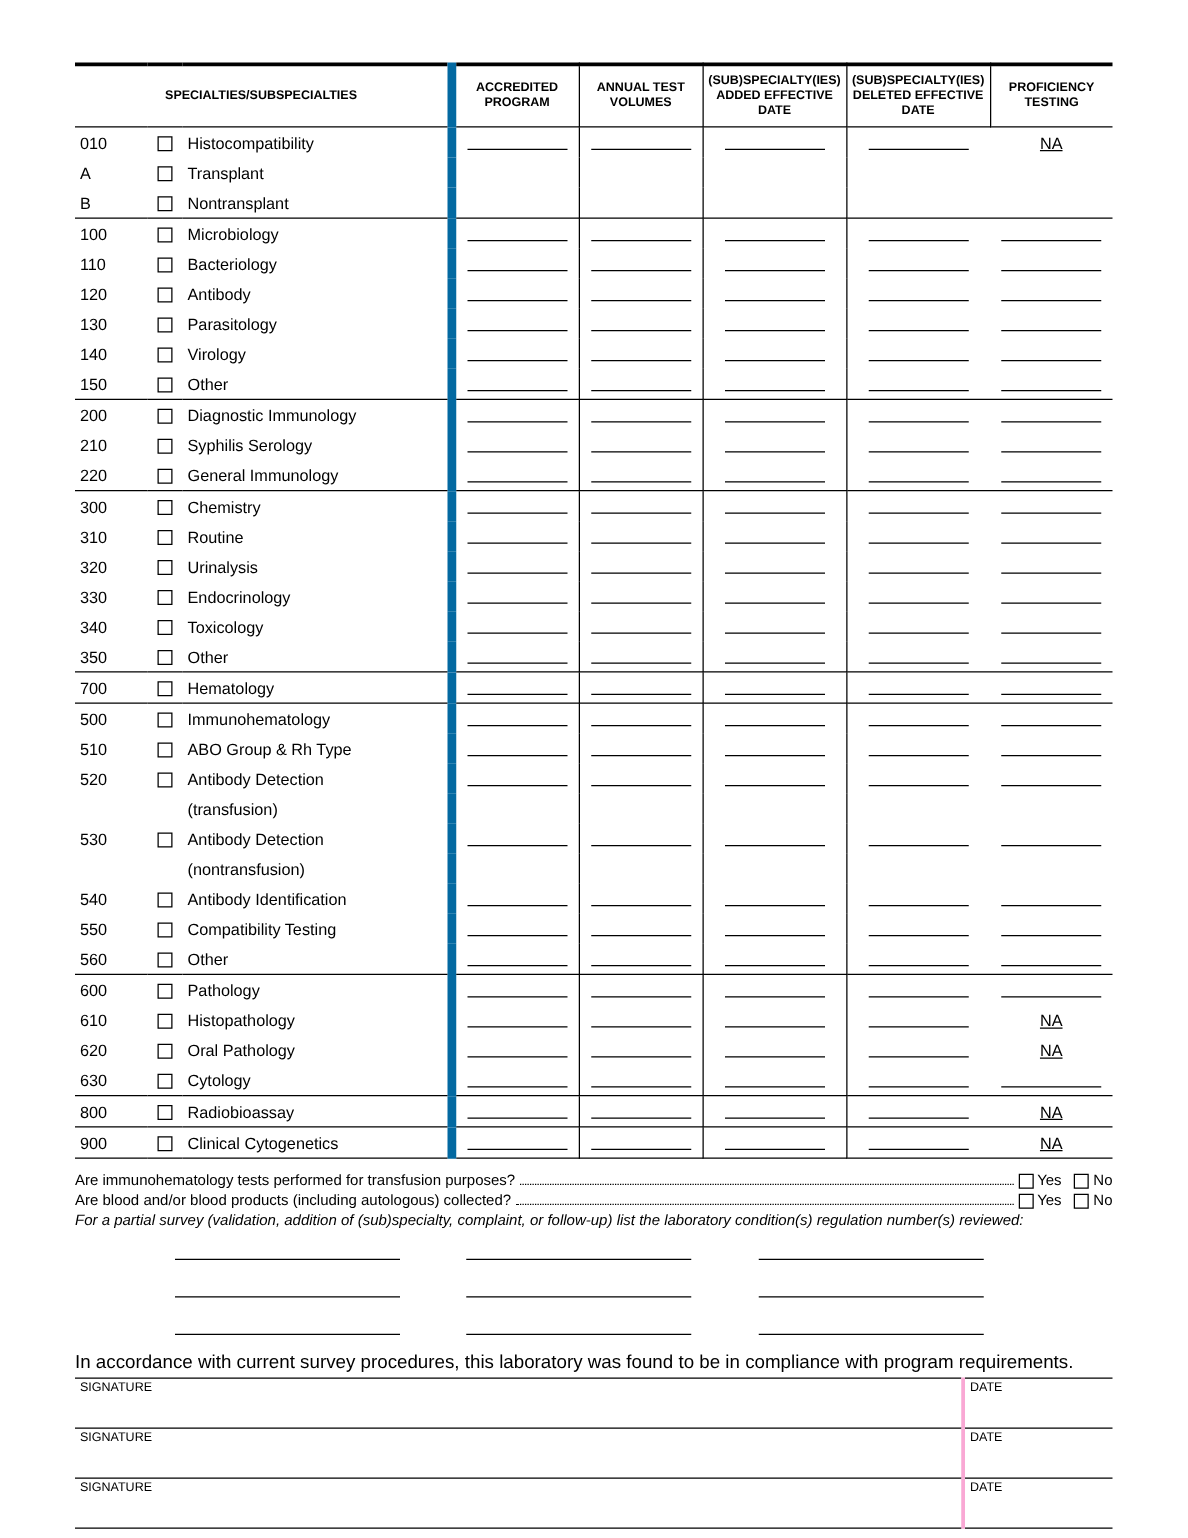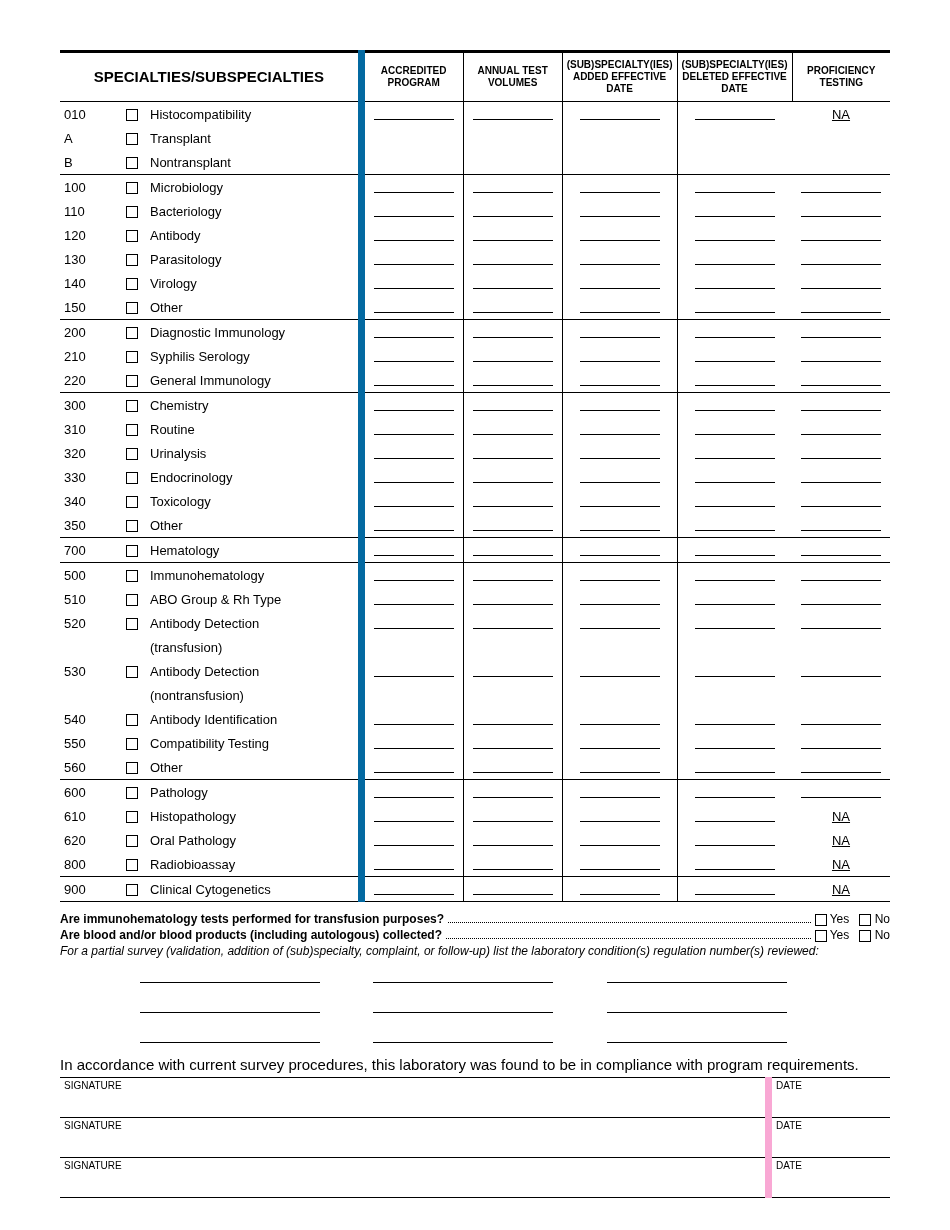--- a/index.html
+++ b/index.html
@@ -21,21 +21,21 @@
     font-size: 10px;
     font-weight: bold;
     text-align: center;
     padding: 6px 4px;
     border-bottom: 1px solid #000;
     border-right: 1px solid #000;
     vertical-align: middle;
     line-height: 1.2;
   }
   table.main th:first-child {
-    font-size: 15px;
+    font-size: 10px;
     text-align: center;
   }
   table.main th:last-child {
     border-right: none;
   }
   table.main td {
     padding: 2px 4px;
     vertical-align: middle;
     font-size: 13px;
     height: 20px;
@@ -86,42 +86,41 @@
     margin-top: 10px;
     font-size: 12px;
   }
   .qrow {
     display: flex;
     align-items: baseline;
     margin-bottom: 2px;
   }
   .qtext {
     white-space: nowrap;
-    font-weight: bold;
   }
   .dots {
     flex: 1;
     border-bottom: 1.5px dotted #000;
     margin: 0 4px 3px 4px;
     height: 10px;
   }
   .sigtable {
     width: 100%;
     border-collapse: collapse;
     border-top: 1px solid #000;
     margin-top: 4px;
   }
   .sigtable td {
     border-bottom: 1px solid #000;
     font-size: 10px;
     padding: 2px 4px 26px 4px;
     vertical-align: top;
   }
   .sigtable td.date {
-    border-left: 7px solid #f9a8d4;
+    border-left: 3px solid #f9a8d4;
     width: 110px;
   }
   .regblanks {
     margin: 14px 0 10px 80px;
   }
   .regblanks .blrow {
     margin-bottom: 16px;
   }
   .regblank {
     display: inline-block;
@@ -455,20 +454,30 @@
       </tr>
       <tr>
         <td class="code">620</td>
         <td class="check"><span class="cbox"></span></td>
         <td class="label sublabel">Oral Pathology</td>
         <td class="blank vline-l vline-r"><span class="uline"></span></td>
         <td class="blank vline-r"><span class="uline"></span></td>
         <td class="blank vline-r"><span class="uline"></span></td>
         <td class="blank"><span class="uline"></span></td>
         <td class="prof">NA</td>
+      </tr>
+      <tr class="sep">
+        <td class="code">630</td>
+        <td class="check"><span class="cbox"></span></td>
+        <td class="label sublabel">Cytology</td>
+        <td class="blank vline-l vline-r"><span class="uline"></span></td>
+        <td class="blank vline-r"><span class="uline"></span></td>
+        <td class="blank vline-r"><span class="uline"></span></td>
+        <td class="blank"><span class="uline"></span></td>
+        <td class="prof"><span class="uline"></span></td>
       </tr>
       <tr class="sep">
         <td class="code">800</td>
         <td class="check"><span class="cbox"></span></td>
         <td class="label">Radiobioassay</td>
         <td class="blank vline-l vline-r"><span class="uline"></span></td>
         <td class="blank vline-r"><span class="uline"></span></td>
         <td class="blank vline-r"><span class="uline"></span></td>
         <td class="blank"><span class="uline"></span></td>
         <td class="prof">NA</td>

